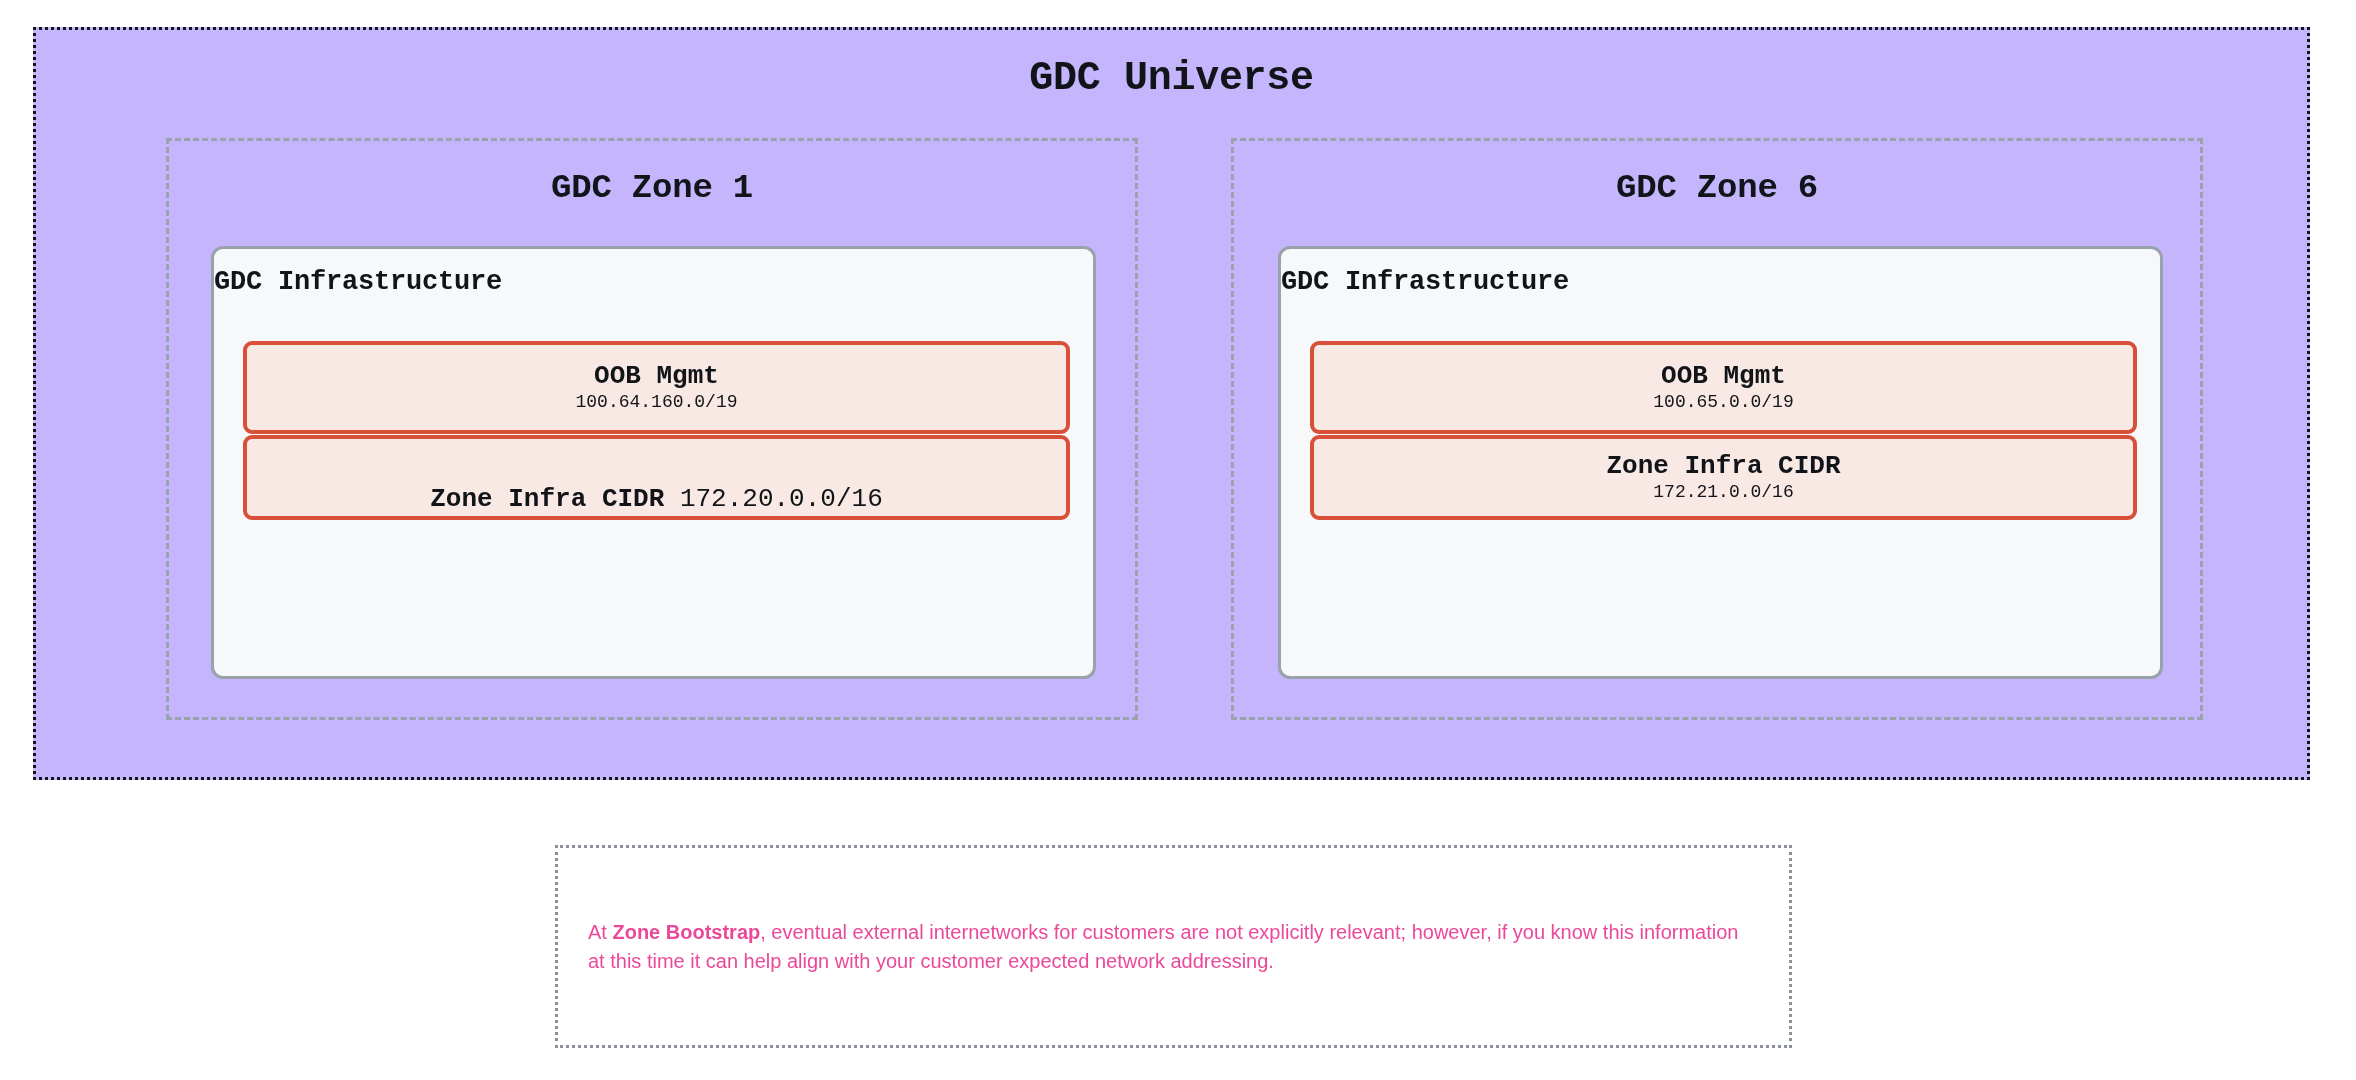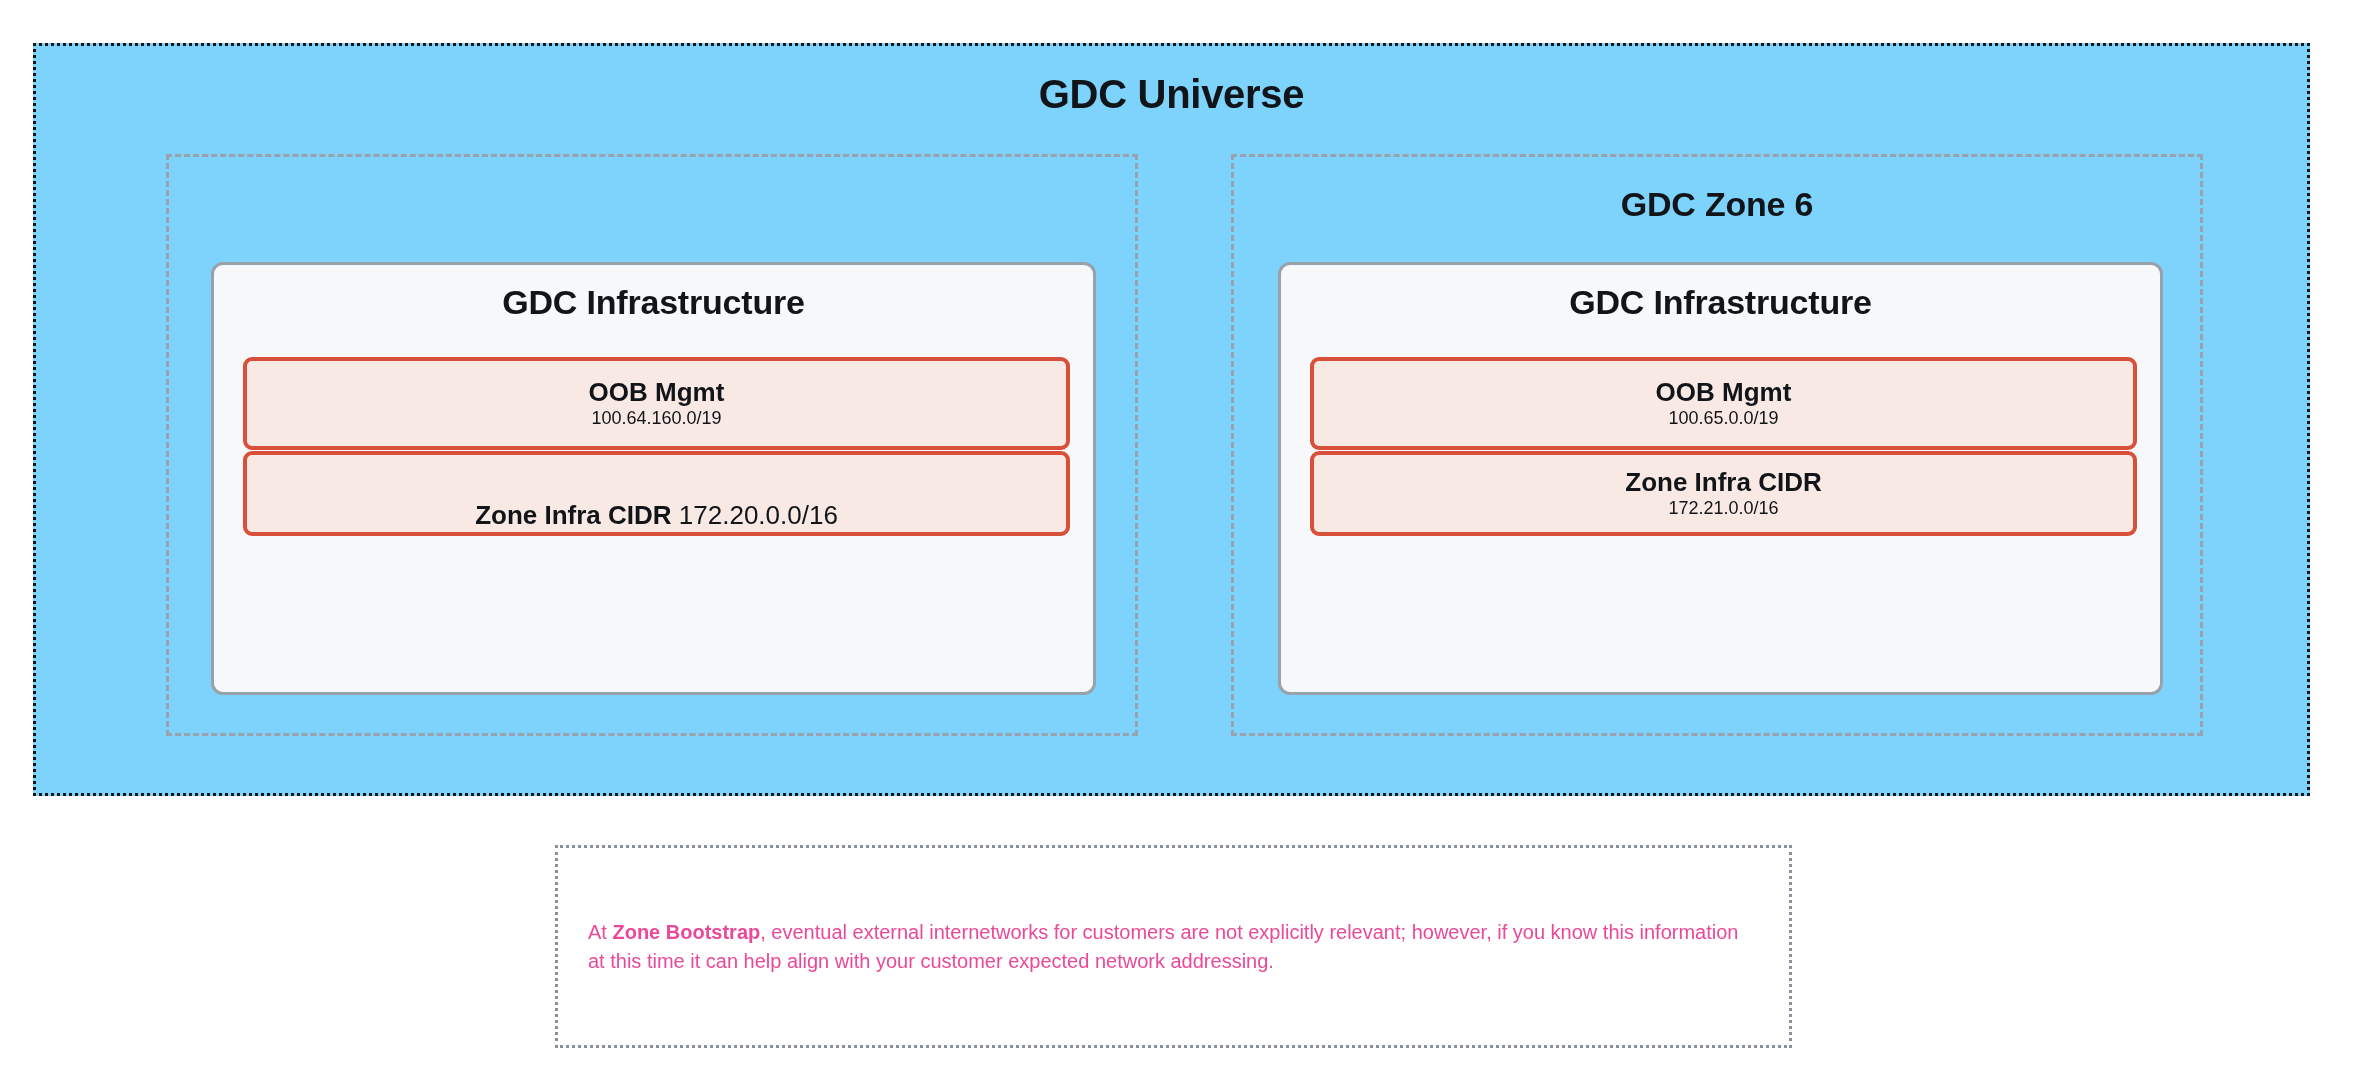--- a/index.html
+++ b/index.html
@@ -13,26 +13,27 @@
     font-family: "Liberation Sans", sans-serif;
     color: #18191a;
     position: relative;
     overflow: hidden;
   }
 
   
   .universe {
     position: absolute;
     left: 33px;
-    top: 43px;
+    top: 27px;
     width: 2277px;
     height: 753px;
     border: 3px dotted #111418;
     box-sizing: border-box;
-    background: #7dd3fc;
+    background: #c4b5fd;
+    font-family: Liberation Mono, monospace;
   }
   .universe-title {
     position: absolute;
     left: 0;
     top: 26px;
     width: 100%;
     text-align: center;
     font-size: 40px;
     font-weight: 700;
     letter-spacing: -0.3px;
@@ -76,22 +77,21 @@
     box-sizing: border-box;
   }
   .zone-1 .infra { left: 42px; }
   .zone-2 .infra { left: 44px; }
 
   .infra-title {
     position: absolute;
     left: 0;
     top: 18px;
     width: 100%;
-    text-align: center;
-    font-size: 34px;
+    font-size: 27px;
     font-weight: 700;
     letter-spacing: -0.2px;
     color: #111418;
   }
 
   
   .net-box {
     position: absolute;
     left: 29px;
     width: 827px;
@@ -170,20 +170,21 @@
   .note-text b { font-weight: 700; }
 </style>
 </head>
 <body>
 
 <div class="universe">
 
   <div class="universe-title">GDC Universe</div>
 
   <div class="zone zone-1">
+    <div class="zone-title">GDC Zone 1</div>
 
     <div class="infra">
       <div class="infra-title">GDC Infrastructure</div>
 
       <div class="net-box oob">
         <div class="net-name">OOB Mgmt</div>
         <div class="net-cidr">100.64.160.0/19</div>
       </div>
 
       <div class="net-box cidr">

